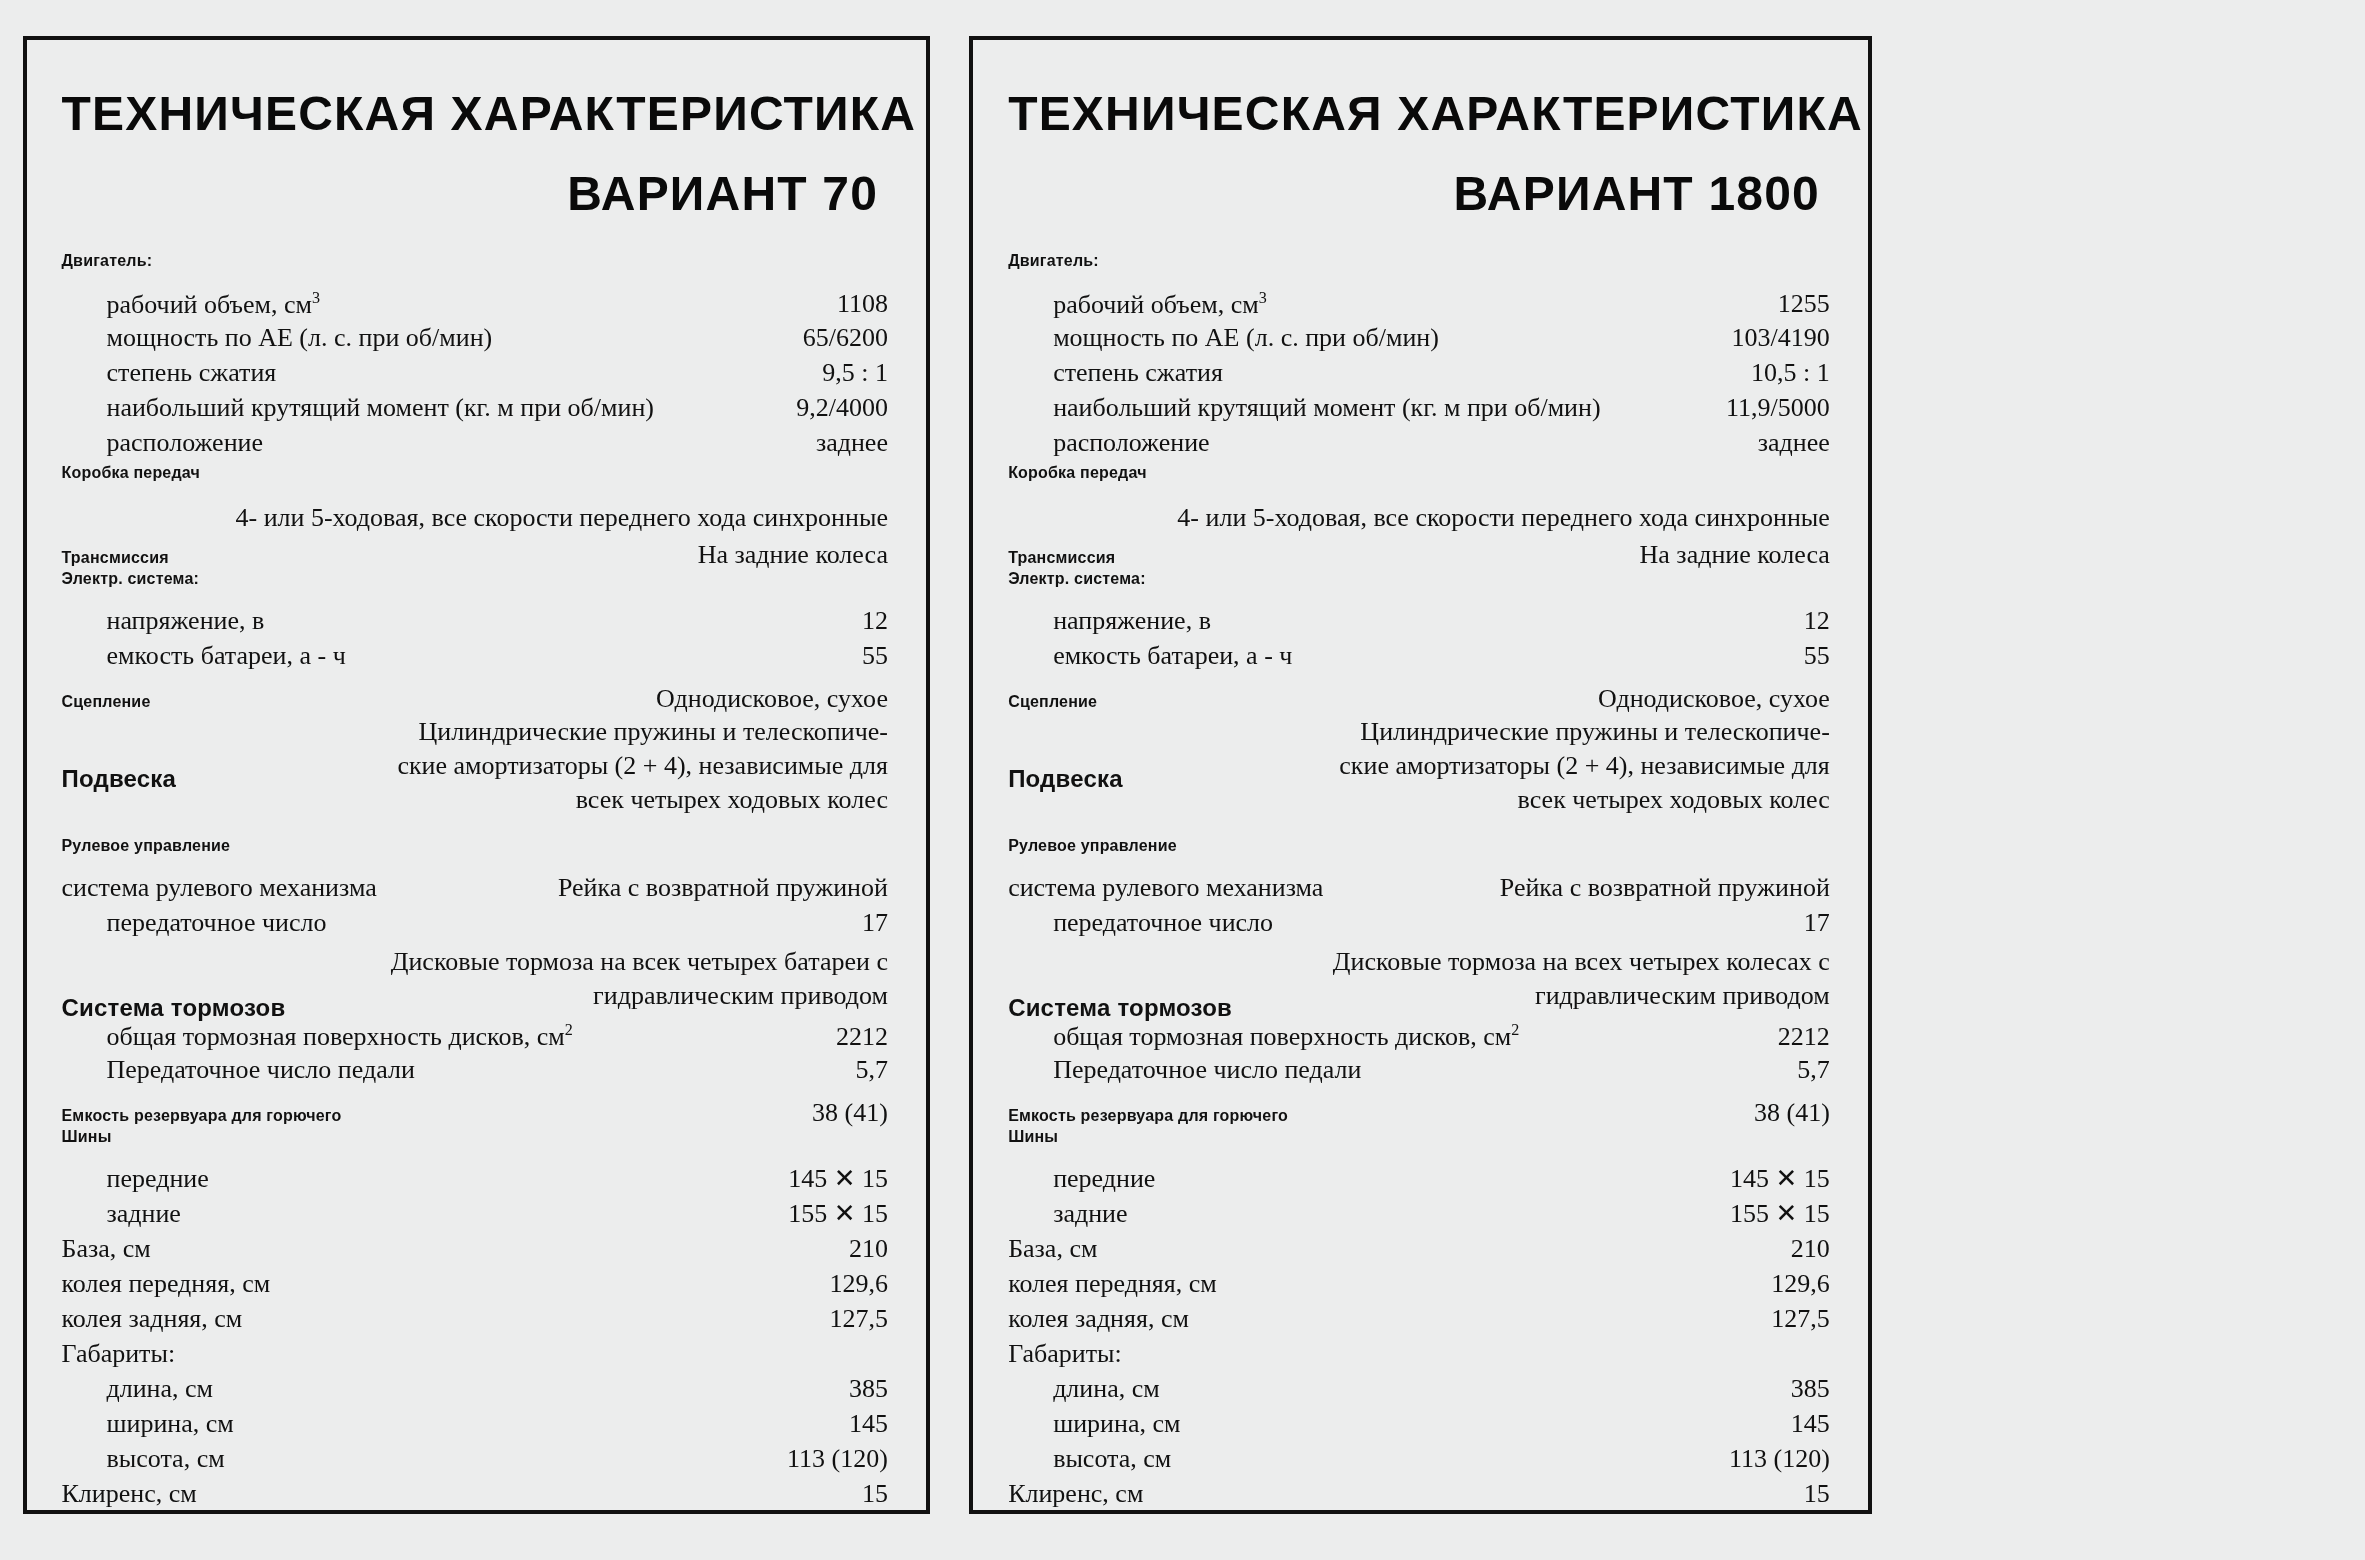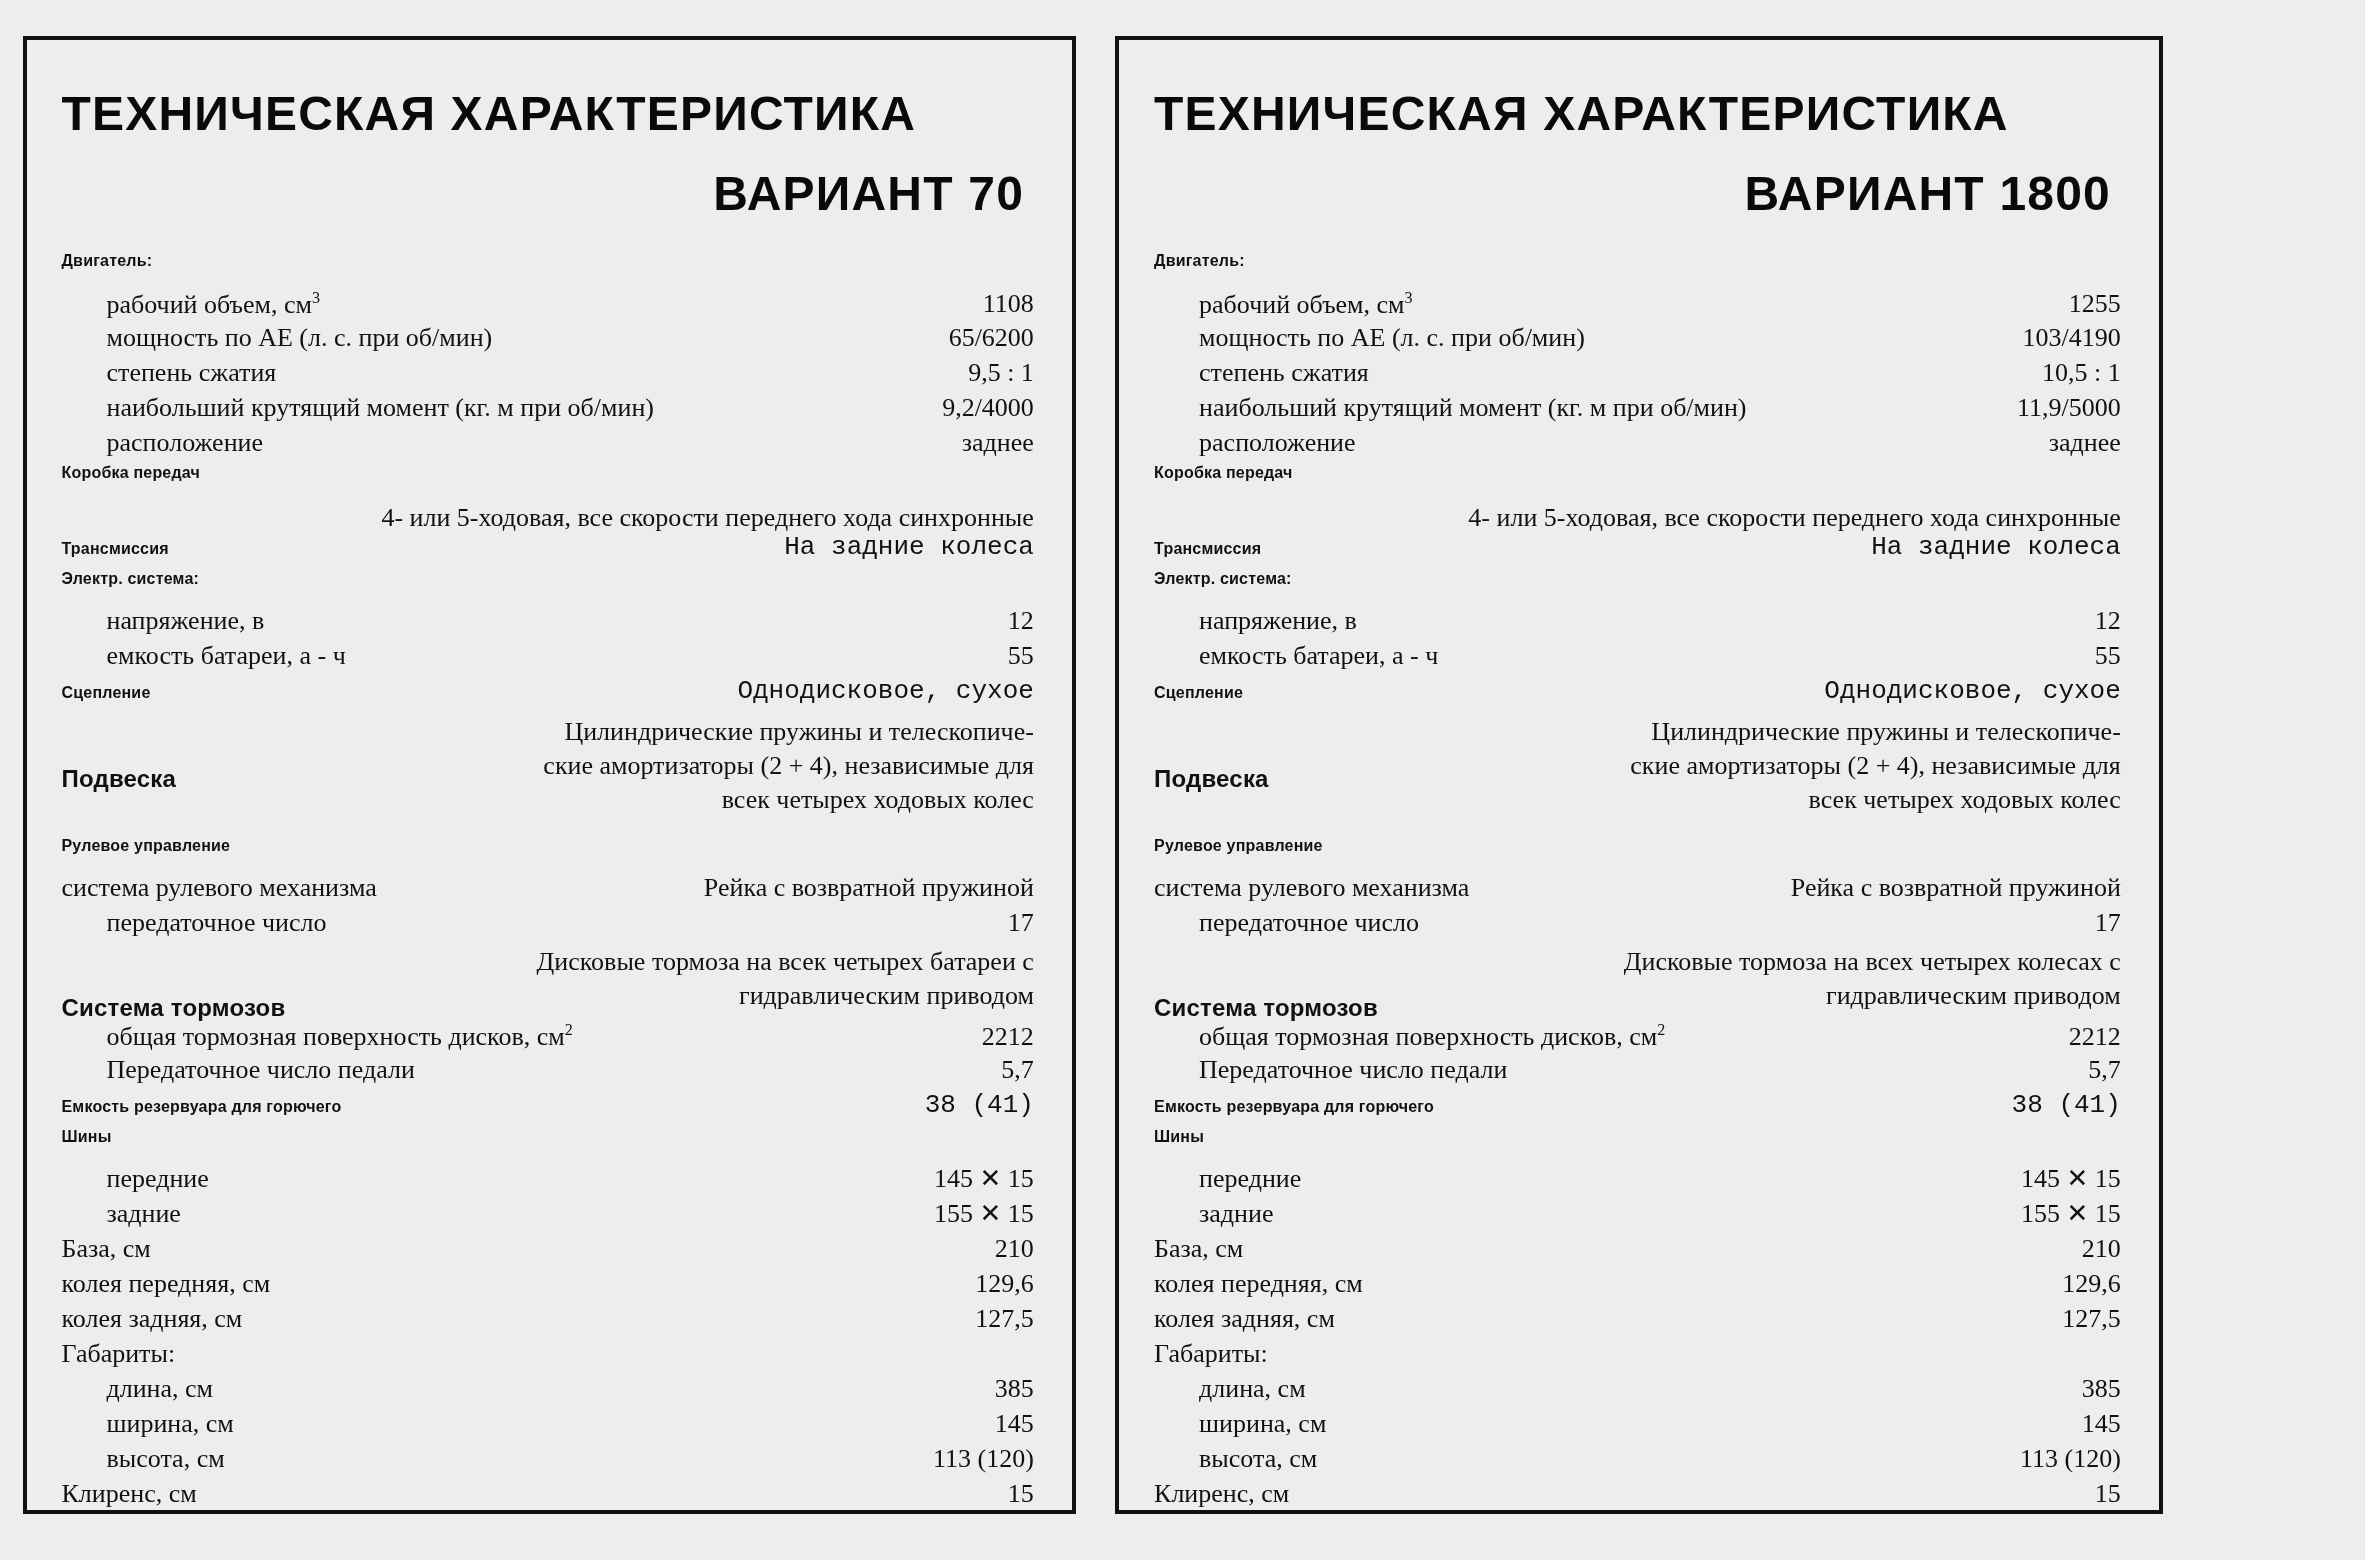--- a/index.html
+++ b/index.html
@@ -5,21 +5,21 @@
 <style>
   html,body{margin:0;padding:0;}
   body{
     width:2366px;height:1560px;
     background:#eceded;
     font-family:"Liberation Serif", serif;
     overflow:hidden;
   }
   .sheet{
     position:relative;
-    width:2163px;height:1560px;
+    width:1872px;height:1560px;
     display:flex;
     gap:39px;
     padding:36px 0 0 22.5px;
     box-sizing:border-box;
   }
   .panel{
     position:relative;
     width:1124px;
     height:1478px;
     border:4px solid #111;
@@ -75,22 +75,23 @@
   }
 
   
   .hdr > .label{
     font-family:"Liberation Sans", sans-serif;
     font-weight:bold;
     font-size:16px;
     letter-spacing:0.2px;
   }
   .hdr > .value{
-    font-family:Liberation Mono, monospace;
+    font-family:Liberation Serif, serif;
     font-size:26px;
+    margin-top:8px;
   }
   .hdr{ min-height:37px; }
 
   
   .item > .label,
   .item > .value{
     font-family:"Liberation Serif", serif;
     font-size:26px;
   }
   .item{ min-height:35px; }

